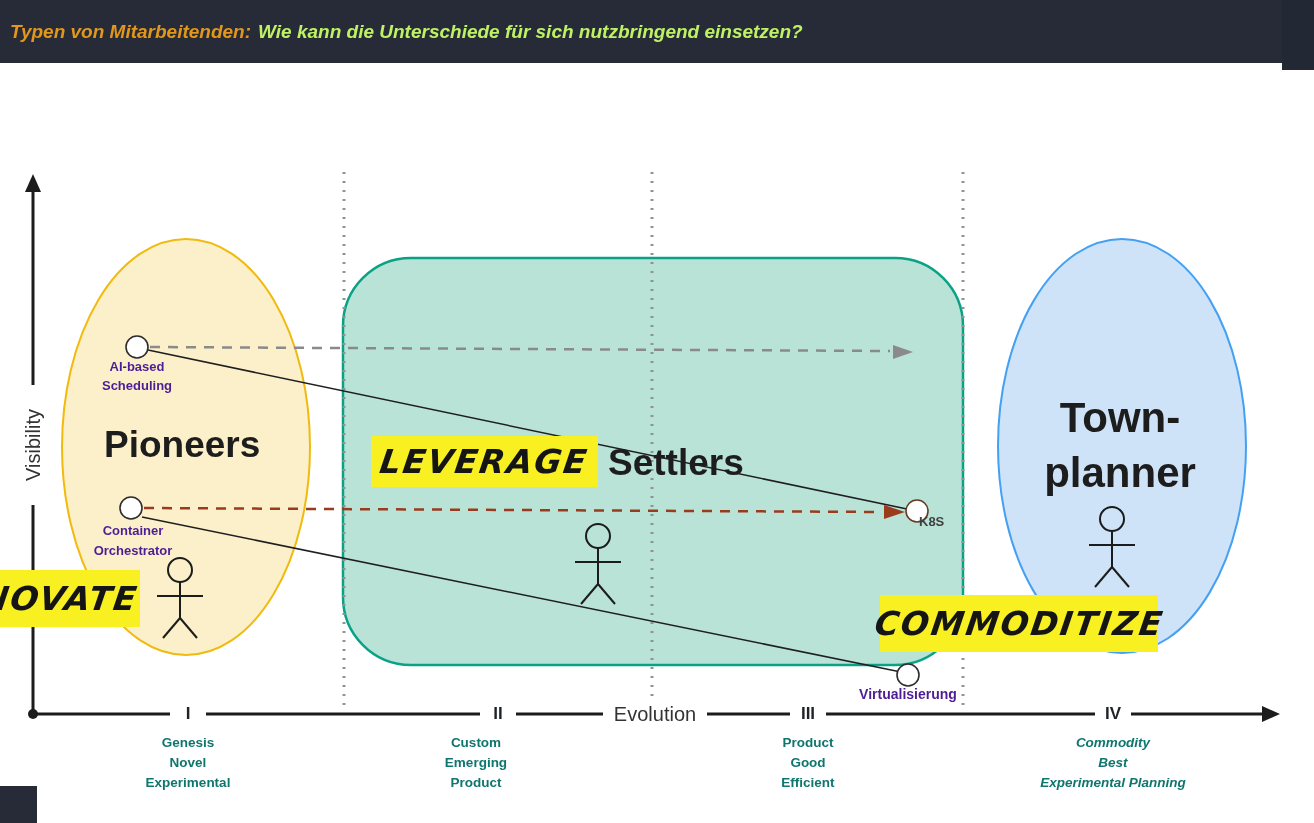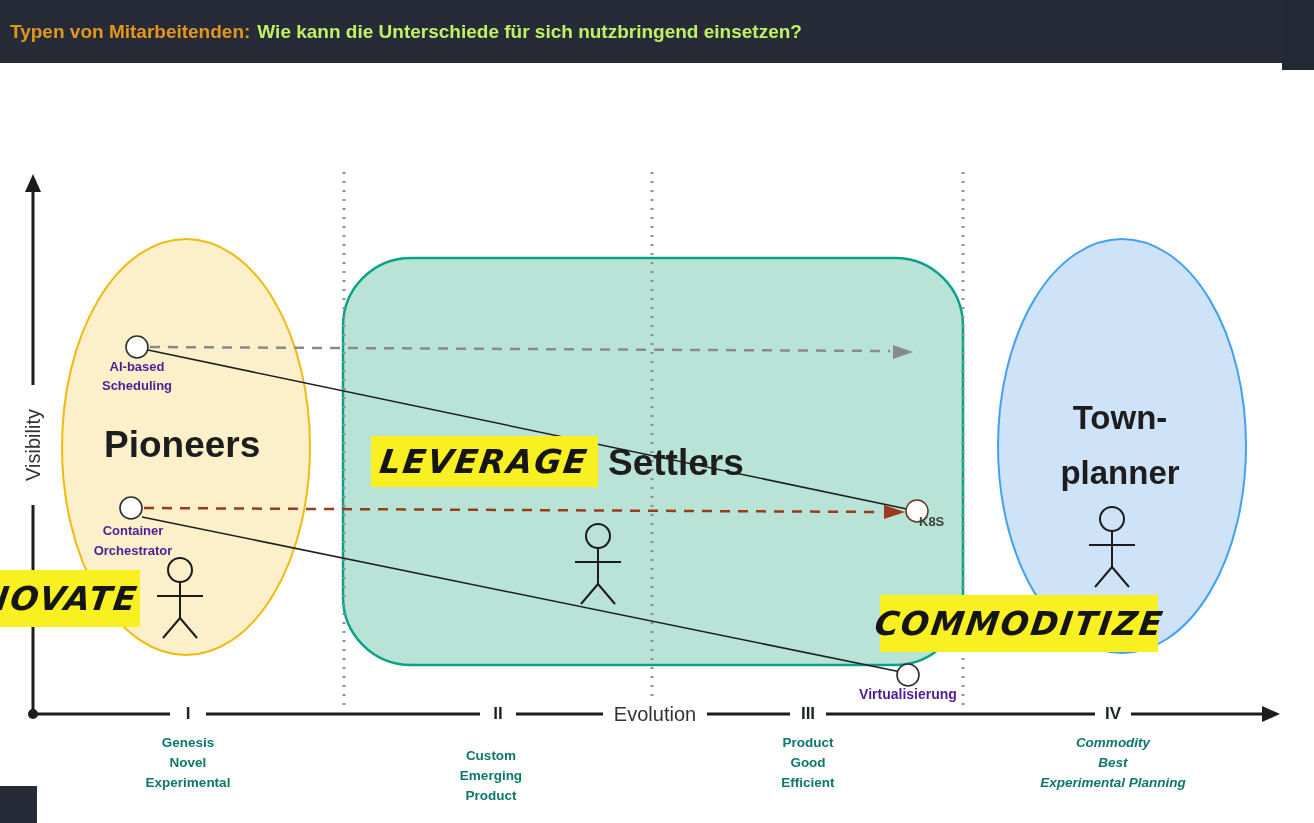--- a/index.html
+++ b/index.html
@@ -8,40 +8,40 @@
     background:#ffffff;
     font-family:"Liberation Sans","DejaVu Sans",sans-serif;
   }
   .stage{position:absolute;width:1314px;height:823px;left:0;top:0;}
 
   
   .header{
     position:absolute;left:0;top:0;width:1282px;height:63px;
     background:#262b37;display:flex;align-items:center;
     padding-left:10px;box-sizing:border-box;gap:7px;
-    font-size:19px;font-weight:bold;white-space:nowrap;
+    font-size:19px;font-weight:bold;white-space:nowrap;font-style:italic;
   }
   .header .hl{color:#e2971b;}
   .header .q{color:#bef264;}
   .corner-block{position:absolute;left:1282px;top:0;width:32px;height:70px;background:#222834;}
   .footer-block{position:absolute;left:0;top:786px;width:37px;height:37px;background:#262b37;}
 
   
   svg.diagram{position:absolute;left:0;top:0;}
   .pt-label{
     position:absolute;text-align:center;font-weight:bold;
     font-size:13px;line-height:19px;color:#4c1d95;
   }
   .group-title{
     position:absolute;font-weight:bold;color:#1d1d1d;
     font-size:37px;letter-spacing:0px;white-space:nowrap;
   }
   .town-title{
     position:absolute;font-weight:bold;color:#1d1d1d;
-    font-size:33px;line-height:55px;text-align:center;width:200px;
+    font-size:42px;line-height:55px;text-align:center;width:200px;
   }
   .marker-box{
     position:absolute;background:#f8f020;display:flex;
     align-items:center;justify-content:center;
   }
   .marker-text{
     font-weight:bold;font-style:italic;color:#151515;
     font-size:33px;letter-spacing:2px;transform:skewX(-8deg);
     font-family:"DejaVu Sans","Liberation Sans",sans-serif;white-space:nowrap;
   }
@@ -171,21 +171,21 @@
   <div class="numeral" style="left:170px;">I</div>
   <div class="numeral" style="left:480px;">II</div>
   <div class="numeral" style="left:790px;">III</div>
   <div class="numeral" style="left:1095px;">IV</div>
 
   <div class="stage-labels" style="left:83px;">
     <div>Genesis</div>
     <div>Novel</div>
     <div>Experimental</div>
   </div>
-  <div class="stage-labels" style="left:386px;margin-top:13px;">
+  <div class="stage-labels" style="left:371px;">
     <div>Custom</div>
     <div>Emerging</div>
     <div>Product</div>
   </div>
   <div class="stage-labels" style="left:703px;">
     <div>Product</div>
     <div>Good</div>
     <div>Efficient</div>
   </div>
   <div class="stage-labels" style="left:1008px;font-style:italic;">

